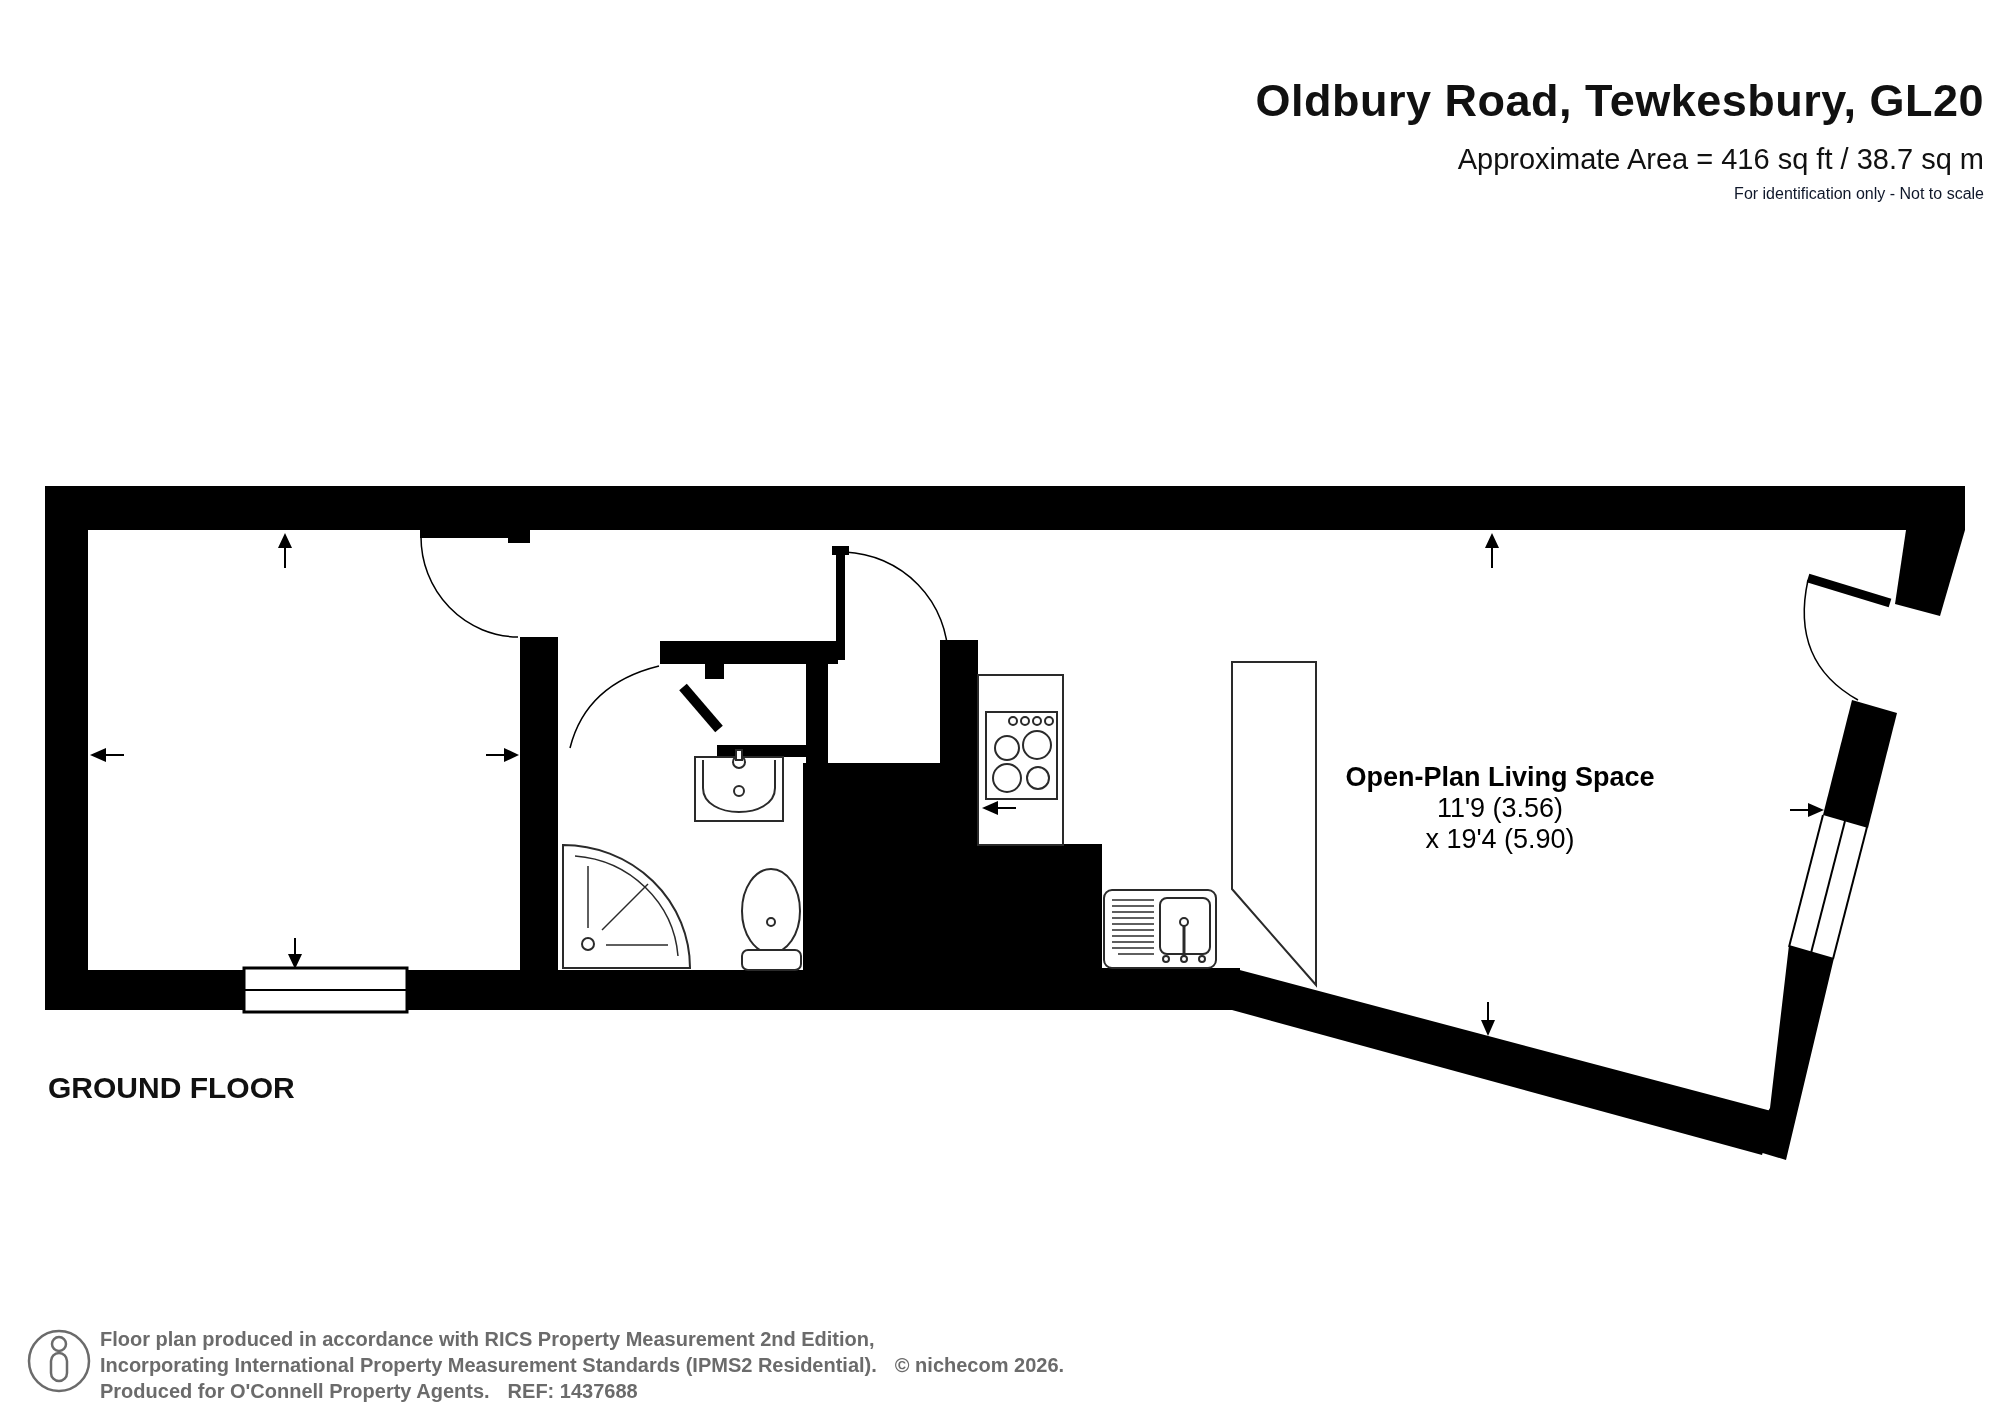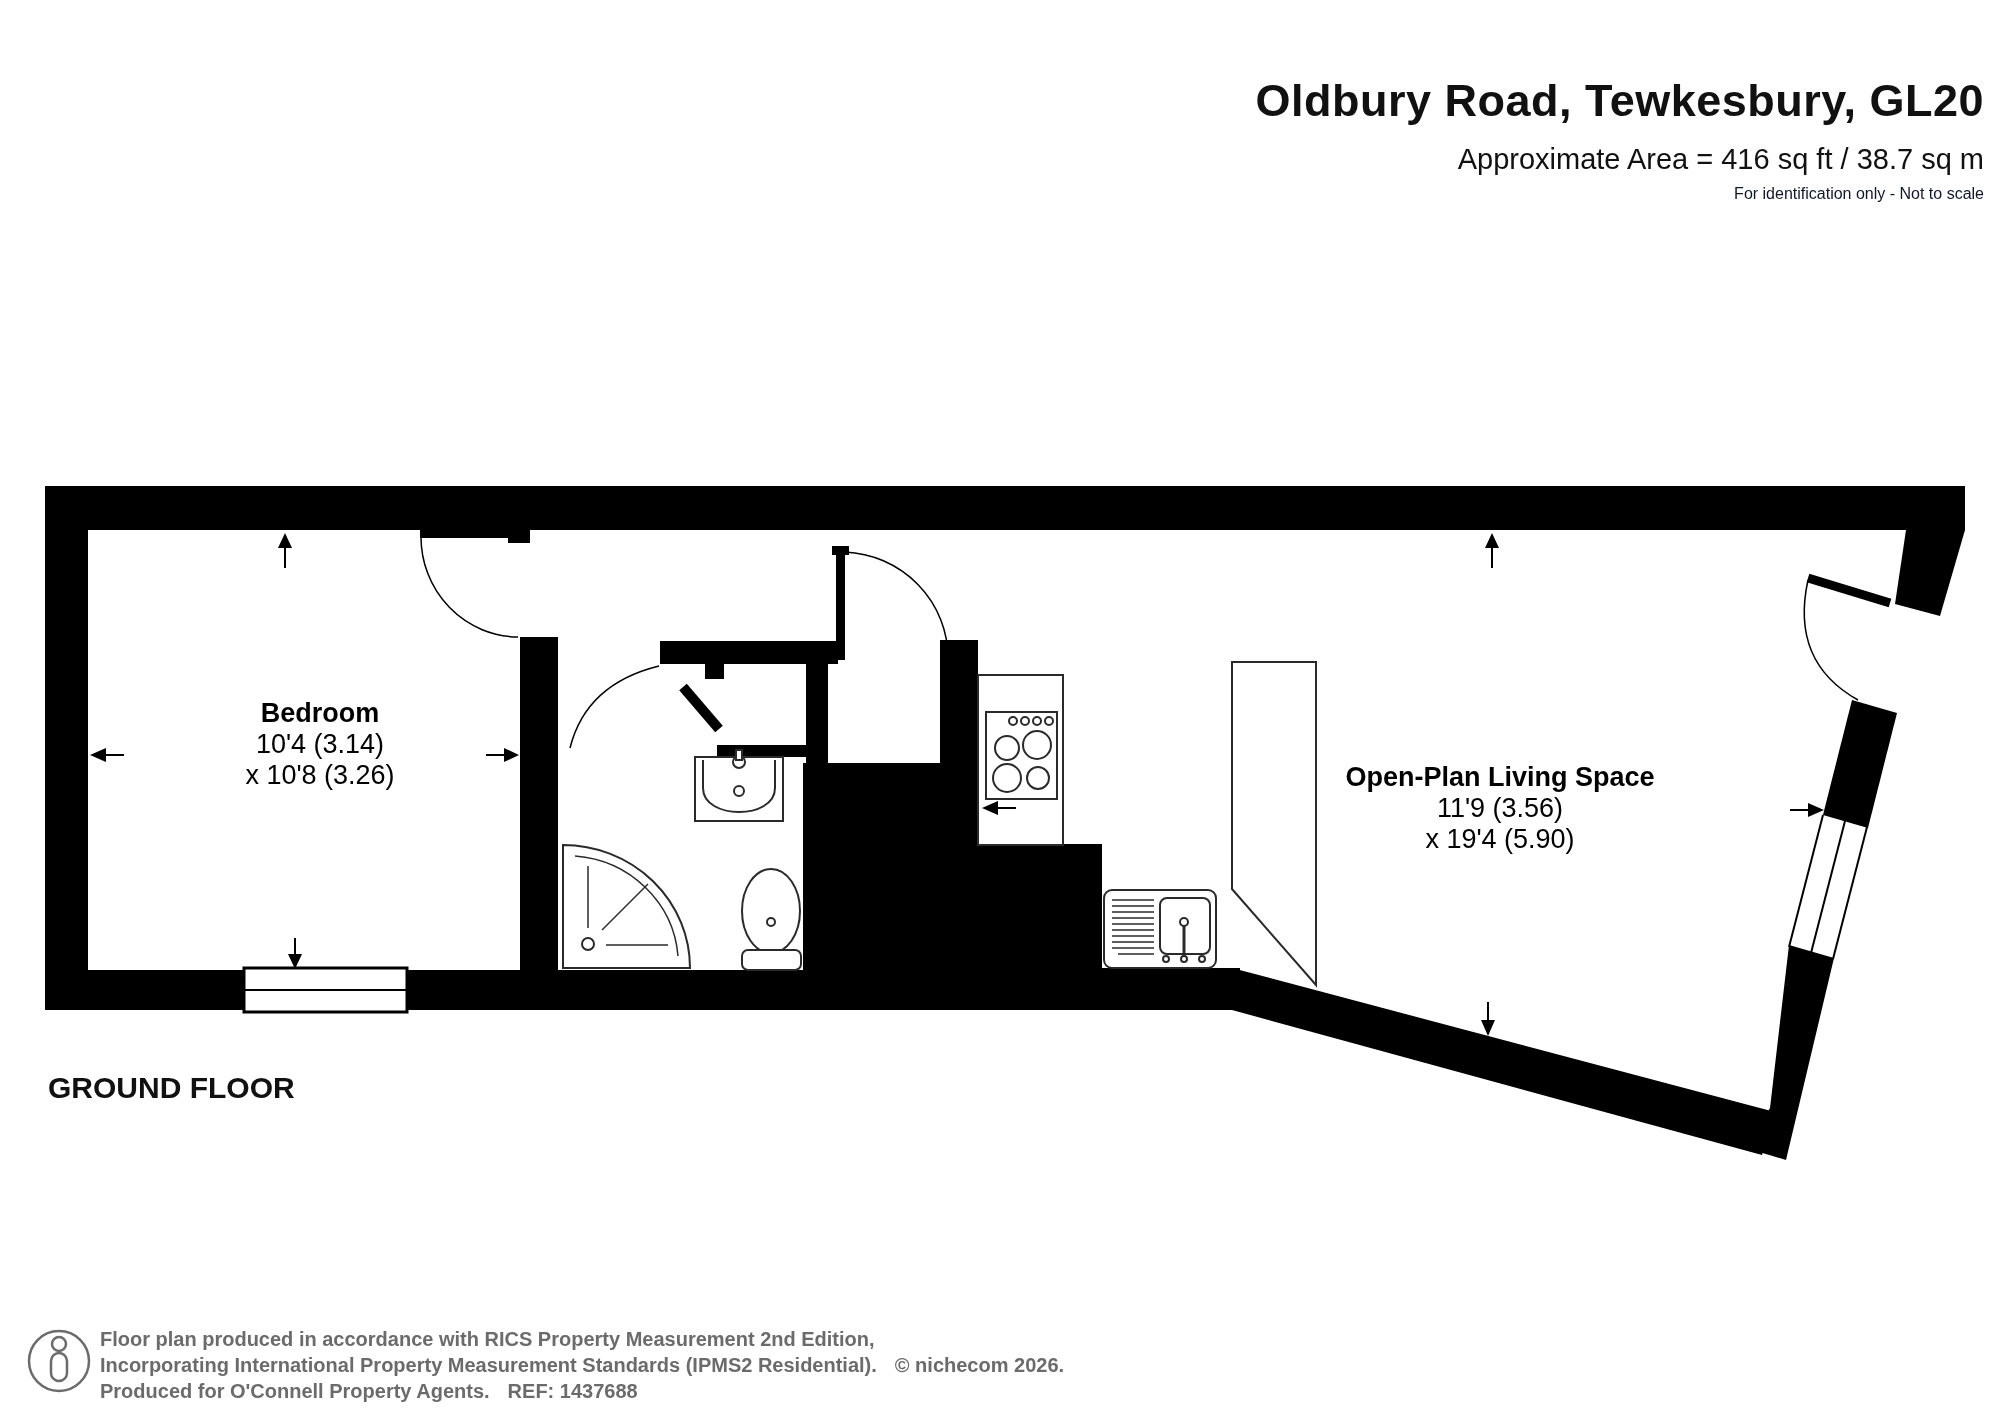--- a/index.html
+++ b/index.html
@@ -175,25 +175,20 @@
       </g>
     </g>
   </svg>
 
   <div class="header">
     <div class="title">Oldbury Road, Tewkesbury, GL20</div>
     <div class="area">Approximate Area = 416 sq ft / 38.7 sq m</div>
     <div class="disclaimer">For identification only - Not to scale</div>
   </div>
 
-  <div class="room-label" style="left:170px;top:698px;width:300px;">
-    <div class="rname">Bedroom</div>
-    <div>10'4 (3.14)</div>
-    <div>x 10'8 (3.26)</div>
-  </div>
 
   <div class="room-label" style="left:1300px;top:762px;width:400px;">
     <div class="rname">Open-Plan Living Space</div>
     <div>11'9 (3.56)</div>
     <div>x 19'4 (5.90)</div>
   </div>
 
   <div class="floor-label">GROUND FLOOR</div>
 
   <div class="footer">

